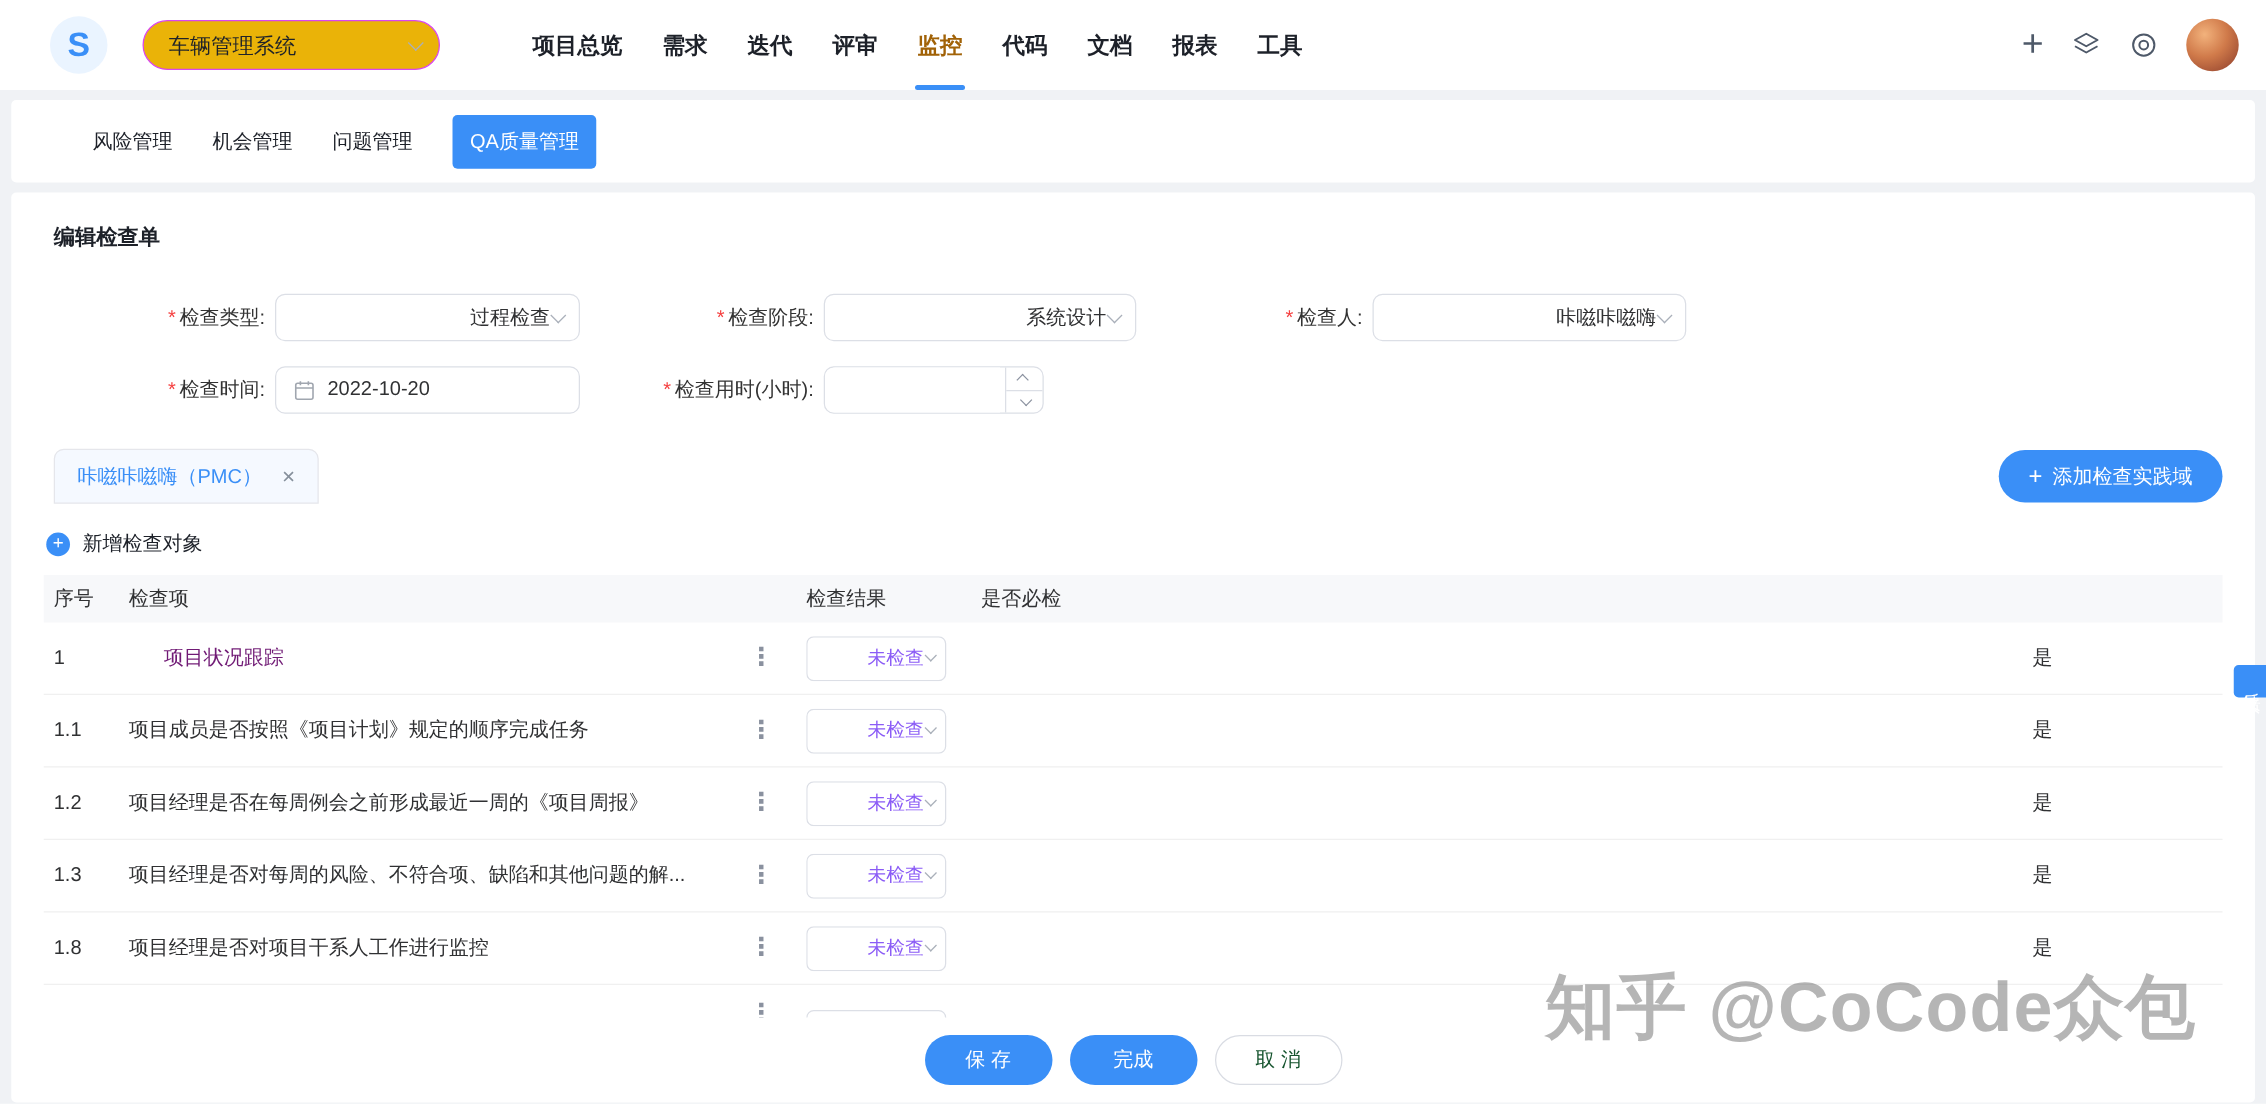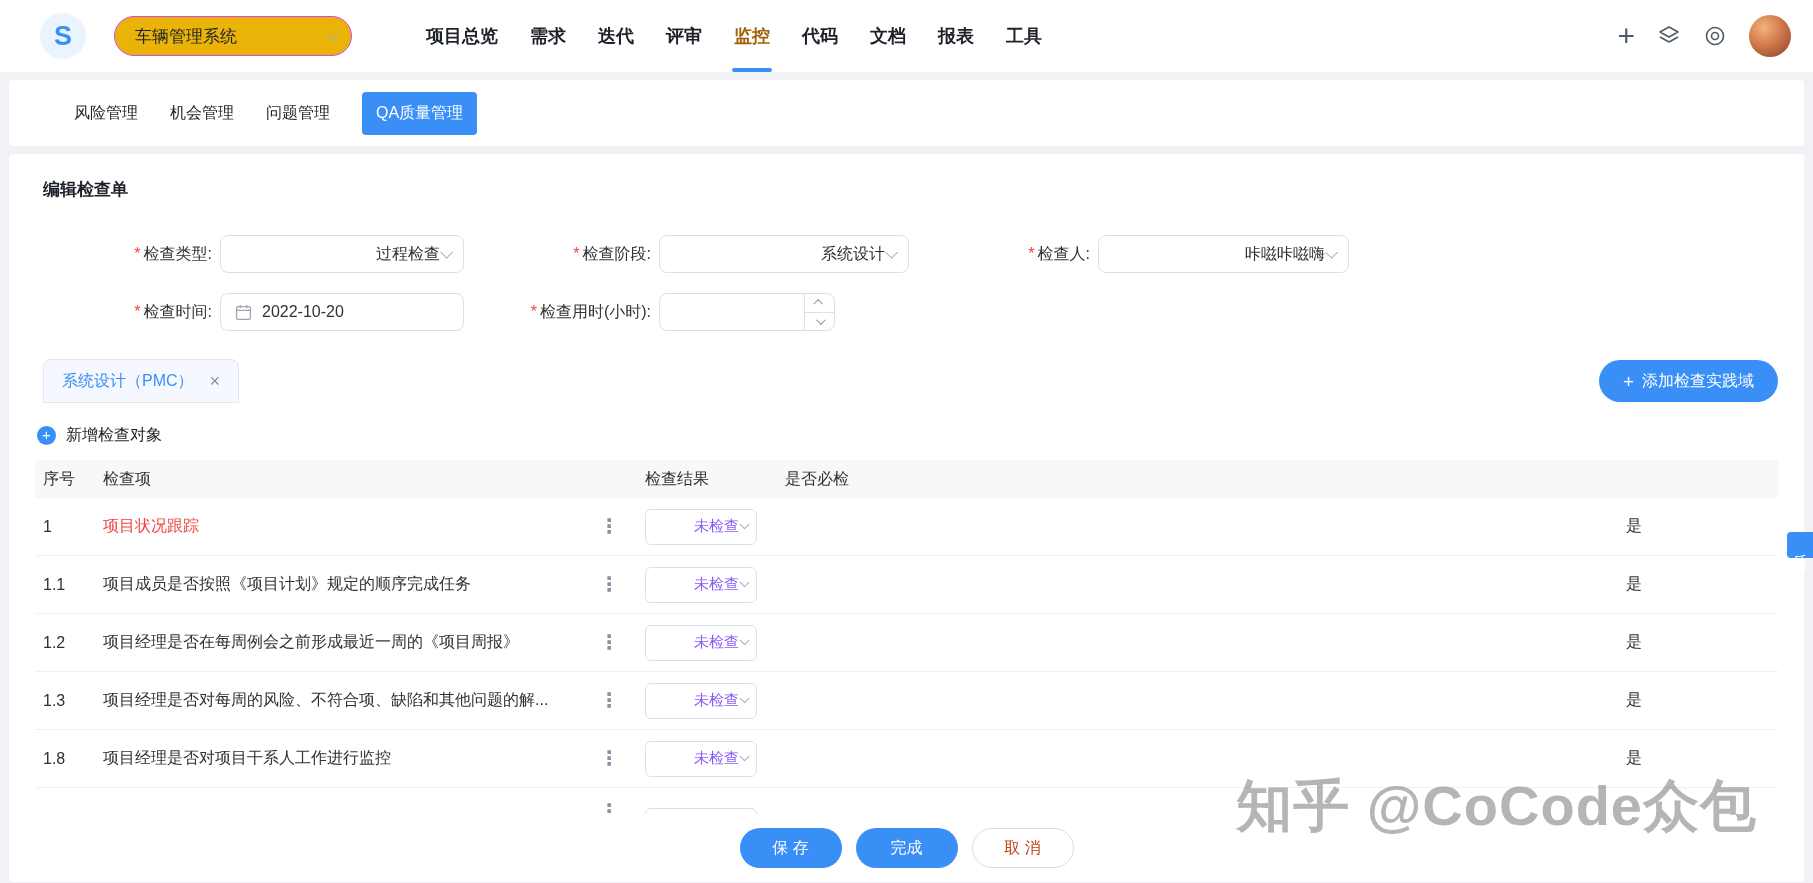--- a/index.html
+++ b/index.html
@@ -74,31 +74,31 @@
 
   
   .table { margin-top:14px; width:1743px; }
   .trow, .thead { display:grid; grid-template-columns:60px 500px 50px 140px 1fr 152px; align-items:center; }
   .thead { height:38px; background:#f7f8fa; font-size:16px; color:#303133; font-weight:500; }
   .trow { height:58px; border-bottom:1px solid #f0f0f0; font-size:16px; color:#303133; }
   .td { padding-left:8px; overflow:hidden; white-space:nowrap; text-overflow:ellipsis; }
   .td.no-pad { padding-left:0; }
   .td-kebab { padding-left:4px; }
   .kebab { color:#8a919f; font-size:20px; font-weight:700; line-height:1; }
-  .link { color:#ef4444; }
+  .link { color:#701a75;margin-left:28px; }
   .select.sm { width:112px; height:36px; border-radius:6px; padding:0 10px; font-size:15px; color:#8b5cf6; }
   .trow.partial { height:26px; border-bottom:none; overflow:hidden; align-items:start; }
   .trow.partial .td-kebab { padding-top:13px; }
   .trow.partial .td-result { padding-top:20px; }
 
   
   .footer { margin-top:14px; display:flex; justify-content:center; gap:14px; }
   .btn { height:40px; min-width:102px; border-radius:20px; font-size:16px; border:none; font-family:inherit; padding:0 26px; }
   .btn.primary { background:#3a8ff7; color:#fff; }
-  .btn.ghost { background:#fff; color:#c2410c; border:1px solid #d9dce3; }
+  .btn.ghost { background:#fff; color:#14532d; border:1px solid #d9dce3; }
 
   
   .feedback { position:absolute; right:0; top:532px; width:26px; background:#3a8ff7; color:#fff; font-size:15px;
           writing-mode:vertical-rl; letter-spacing:3px; padding:10px 4px; border-radius:4px 0 0 4px; z-index:40; }
   .watermark { position:absolute; right:56px; bottom:38px; font-size:56px; font-weight:700; color:rgba(90,90,90,0.45);
           z-index:50; pointer-events:none; letter-spacing:1px; }
 </style>
 </head>
 <body>
 
@@ -195,21 +195,21 @@
           </div>
         <div class="spin-btn clickable">
             <span class="arrow-down"></span>
           </div>
       </div>
     </div>
   </div>
 
   <div class="practice-row">
     <div class="ptab clickable">
-      <span class="ptab-label">系统设计（PMC）</span>
+      <span class="ptab-label">咔嗞咔嗞嗨（PMC）</span>
       <span class="ptab-close clickable">×</span>
     </div>
     <button class="add-practice clickable">
       <span class="plus">+</span>
       <span>添加检查实践域</span>
     </button>
   </div>
 
   <div class="add-object clickable">
     <span class="plus-circle">+</span>

